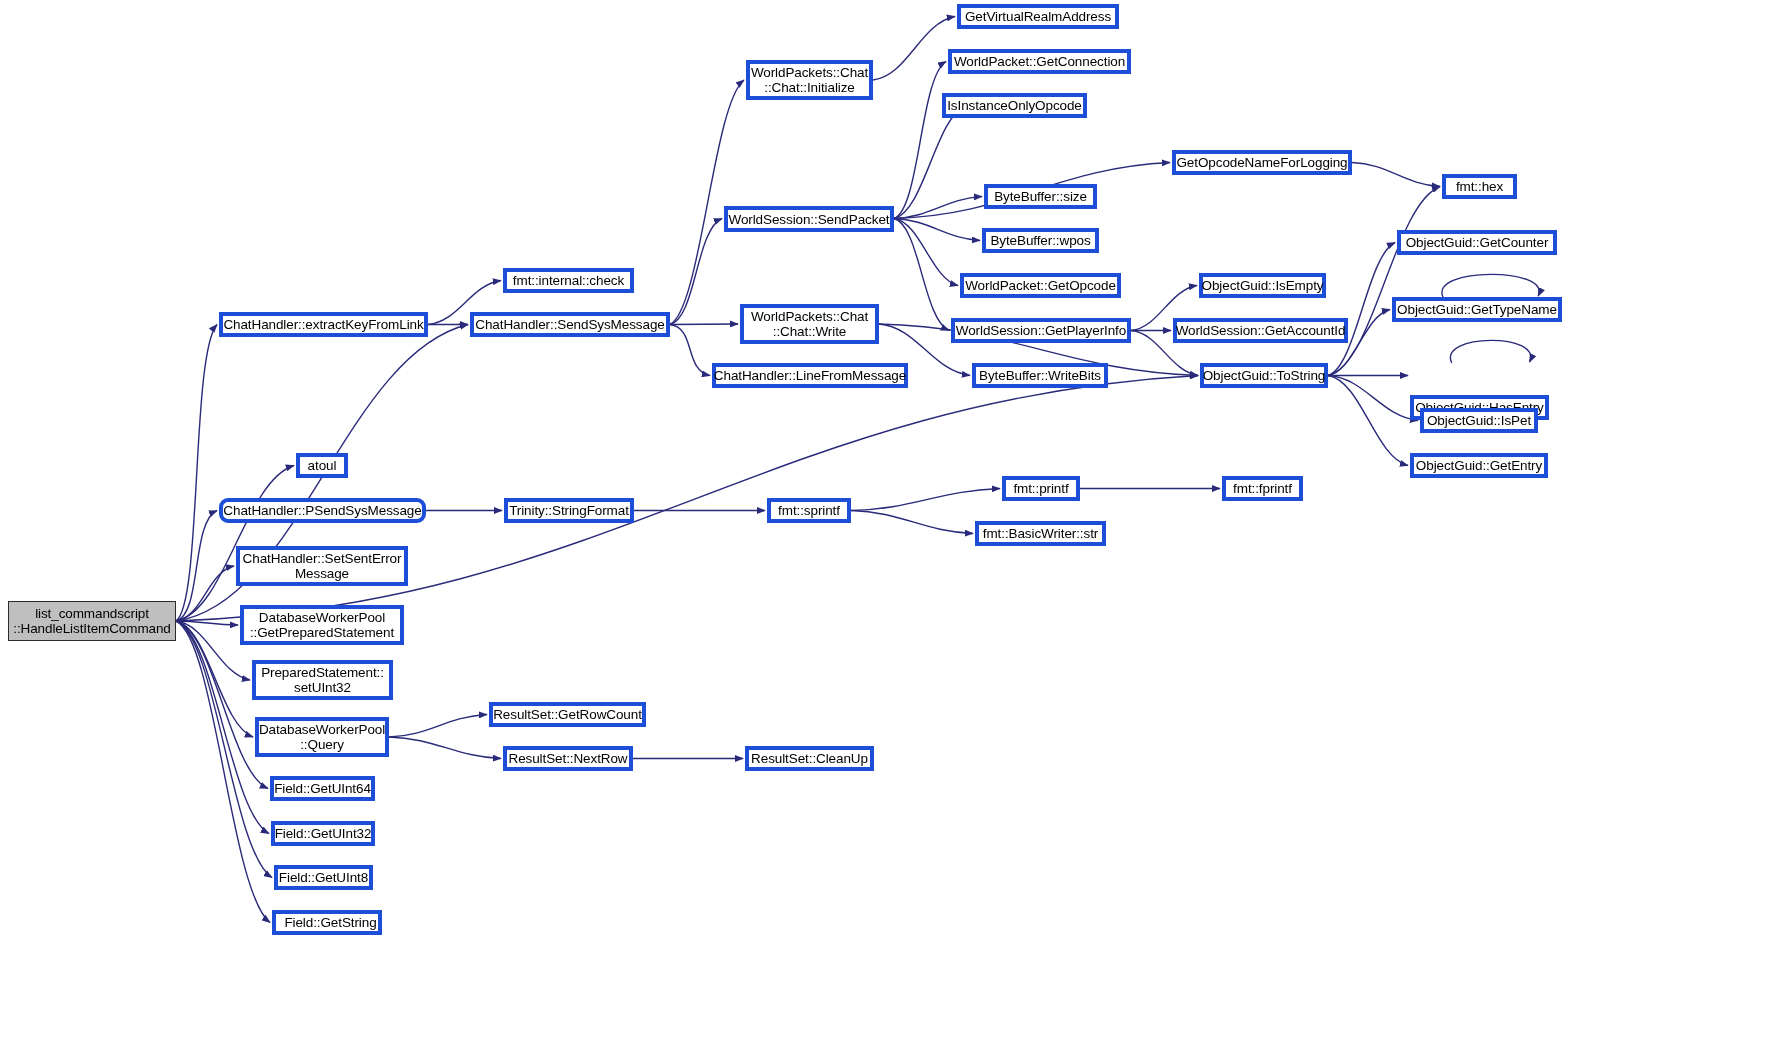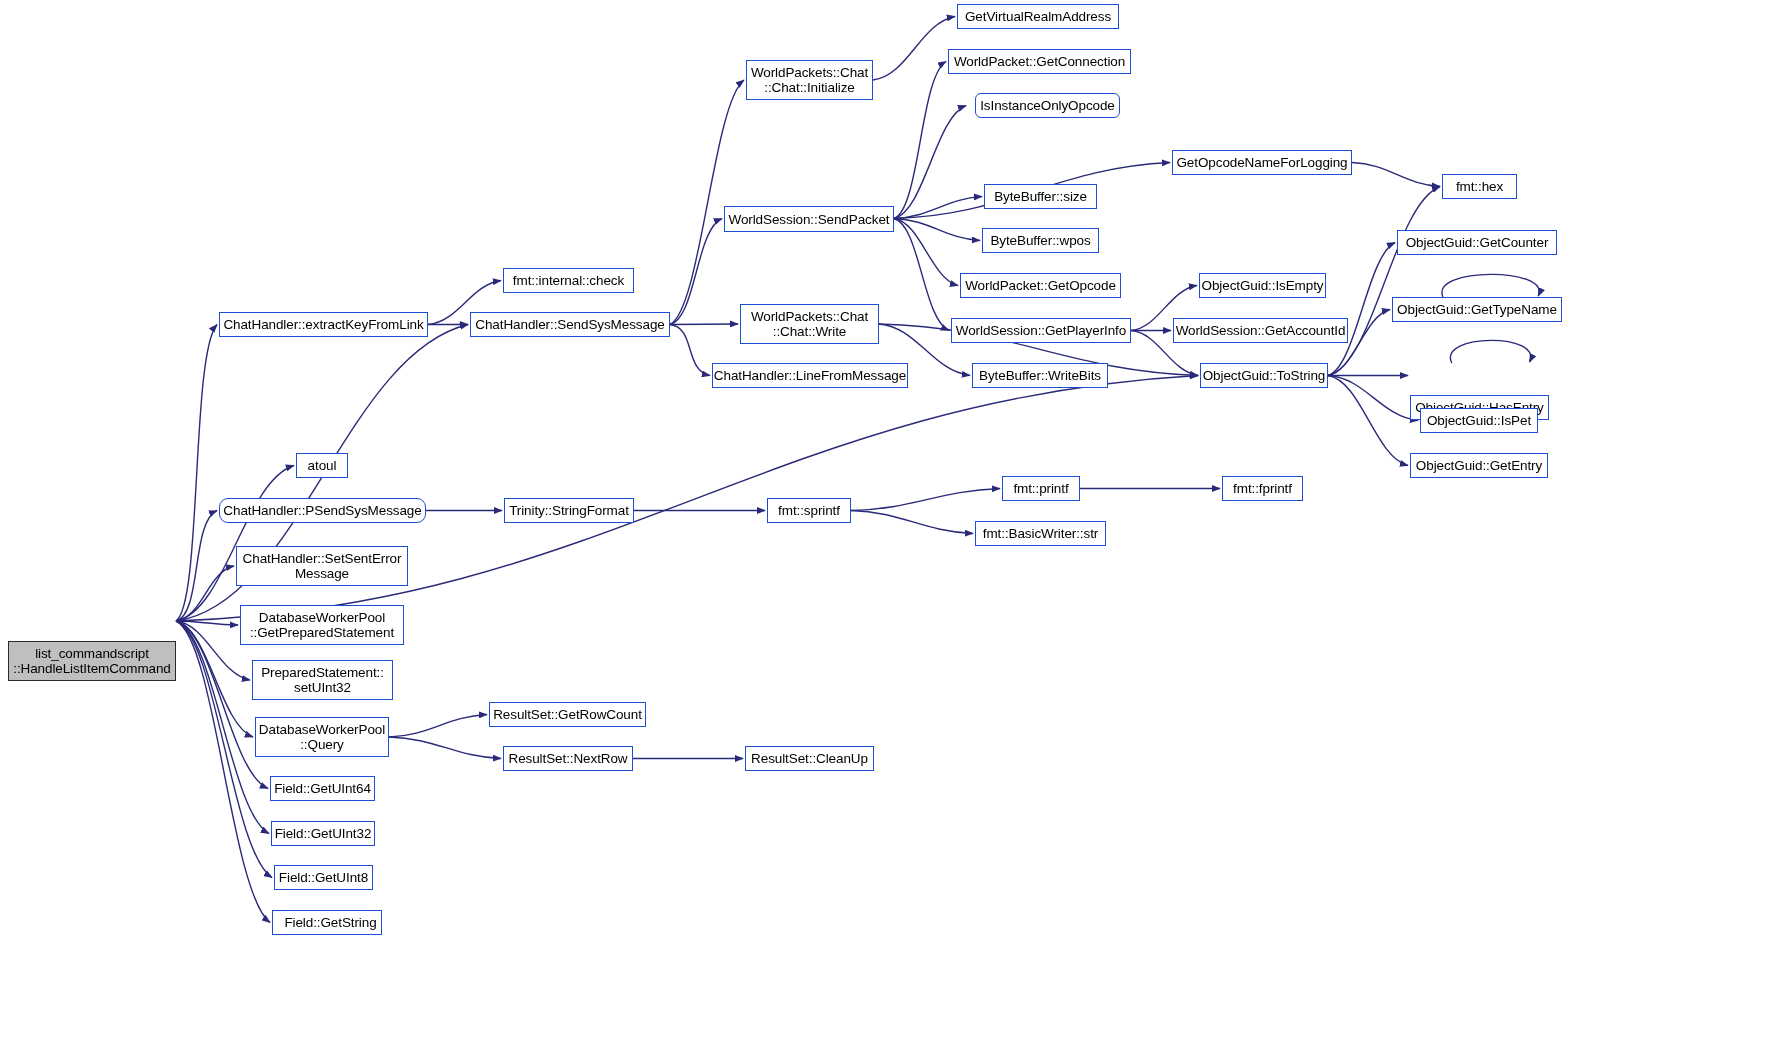--- a/index.html
+++ b/index.html
@@ -19,37 +19,36 @@
     position: absolute;
     left: 0;
     top: 0;
     width: 1769px;
     height: 1060px;
     pointer-events: none;
   }
   .node {
     position: absolute;
     box-sizing: border-box;
-    border: 1px solid #1d4ed8;
+    border: 4px solid #1d4ed8;
     background: #ffffff;
     color: #000000;
     font-size: 13.5px;
     line-height: 15px;
     display: flex;
     align-items: center;
     justify-content: center;
     text-align: center;
     white-space: pre-line;
     letter-spacing: -0.1px;
     z-index: 2;
   }
   .node.root {
     background: #bfbfbf;
     border: 1px solid #2b2b2b;
-    margin-top: 40px;
   }
 </style>
 </head>
 <body>
 
 <div id="canvas">
   <svg id="edges" viewBox="0 0 1769 1060">
     <defs>
       <marker id="arrow" markerWidth="9" markerHeight="7" refX="8.2" refY="3.5" orient="auto" markerUnits="userSpaceOnUse">
         <path d="M0,0 L9,3.5 L0,7 z" fill="#2a2a7a"></path>
@@ -114,21 +113,21 @@
       <div class="node" style="left: 503px; top: 268px; width: 131px; height: 25px;">fmt::internal::check</div>
       <div class="node" style="left: 470px; top: 312px; width: 200px; height: 25px;">ChatHandler::SendSysMessage</div>
       <div class="node" style="left: 740px; top: 304px; width: 139px; height: 40px;">WorldPackets::Chat
 ::Chat::Write</div>
       <div class="node" style="left: 712px; top: 363px; width: 196px; height: 25px;">ChatHandler::LineFromMessage</div>
       <div class="node" style="left: 746px; top: 60px; width: 127px; height: 40px;">WorldPackets::Chat
 ::Chat::Initialize</div>
       <div class="node" style="left: 724px; top: 206px; width: 170px; height: 26px;">WorldSession::SendPacket</div>
       <div class="node" style="left: 957px; top: 4px; width: 162px; height: 25px;">GetVirtualRealmAddress</div>
       <div class="node" style="left: 948px; top: 49px; width: 183px; height: 25px;">WorldPacket::GetConnection</div>
-      <div class="node" style="left: 975px; top: 93px; width: 145px; height: 25px; border-radius: 6px;">IsInstanceOnlyOpcode</div>
+      <div class="node" style="left: 942px; top: 93px; width: 145px; height: 25px;">IsInstanceOnlyOpcode</div>
       <div class="node" style="left: 984px; top: 184px; width: 113px; height: 25px;">ByteBuffer::size</div>
       <div class="node" style="left: 982px; top: 228px; width: 117px; height: 25px;">ByteBuffer::wpos</div>
       <div class="node" style="left: 960px; top: 273px; width: 161px; height: 25px;">WorldPacket::GetOpcode</div>
       <div class="node" style="left: 951px; top: 318px; width: 180px; height: 25px; text-align: center;">WorldSession::GetPlayerInfo</div>
       <div class="node" style="left: 972px; top: 363px; width: 136px; height: 25px;">ByteBuffer::WriteBits</div>
       <div class="node" style="left: 1172px; top: 150px; width: 180px; height: 25px;">GetOpcodeNameForLogging</div>
       <div class="node" style="left: 1199px; top: 273px; width: 127px; height: 25px;">ObjectGuid::IsEmpty</div>
       <div class="node" style="left: 1173px; top: 318px; width: 175px; height: 25px;">WorldSession::GetAccountId</div>
       <div class="node" style="left: 1200px; top: 363px; width: 128px; height: 25px;">ObjectGuid::ToString</div>
       <div class="node" style="left: 1442px; top: 174px; width: 75px; height: 25px;">fmt::hex</div>

